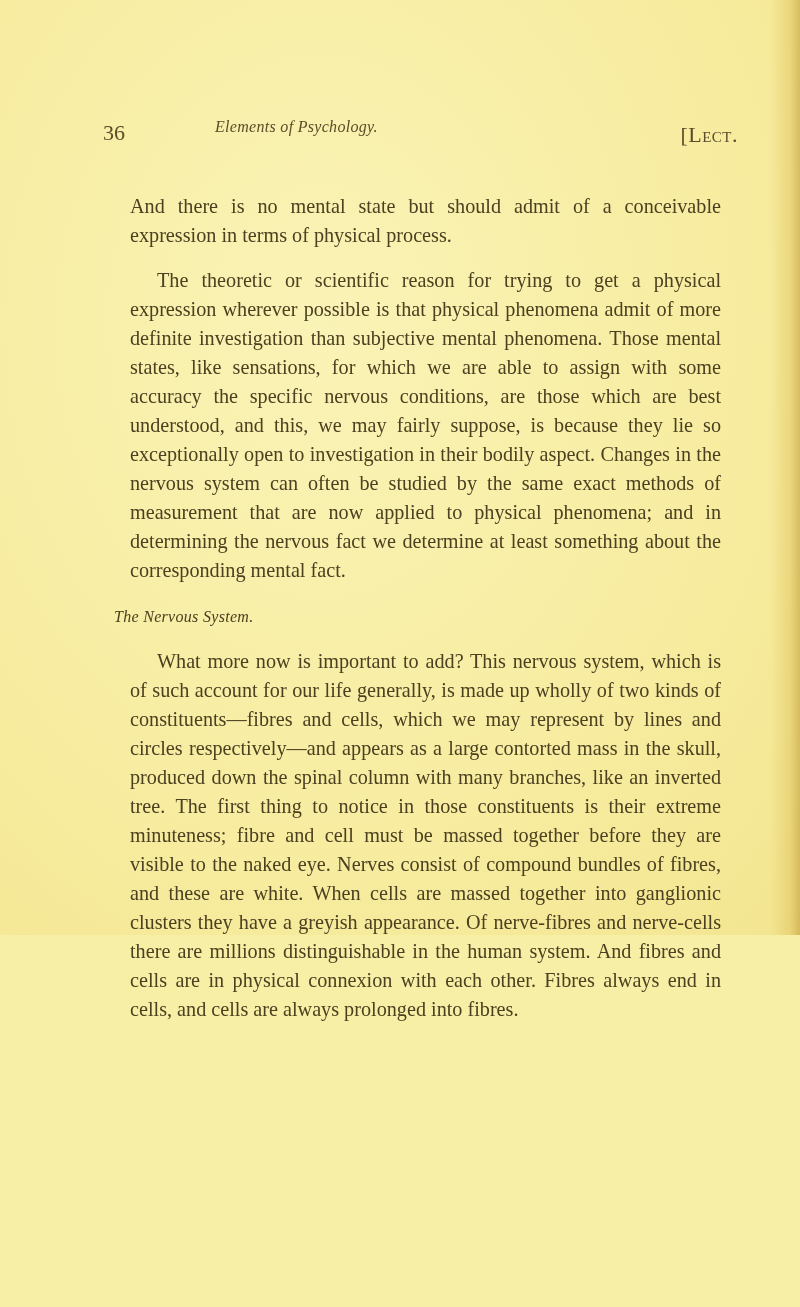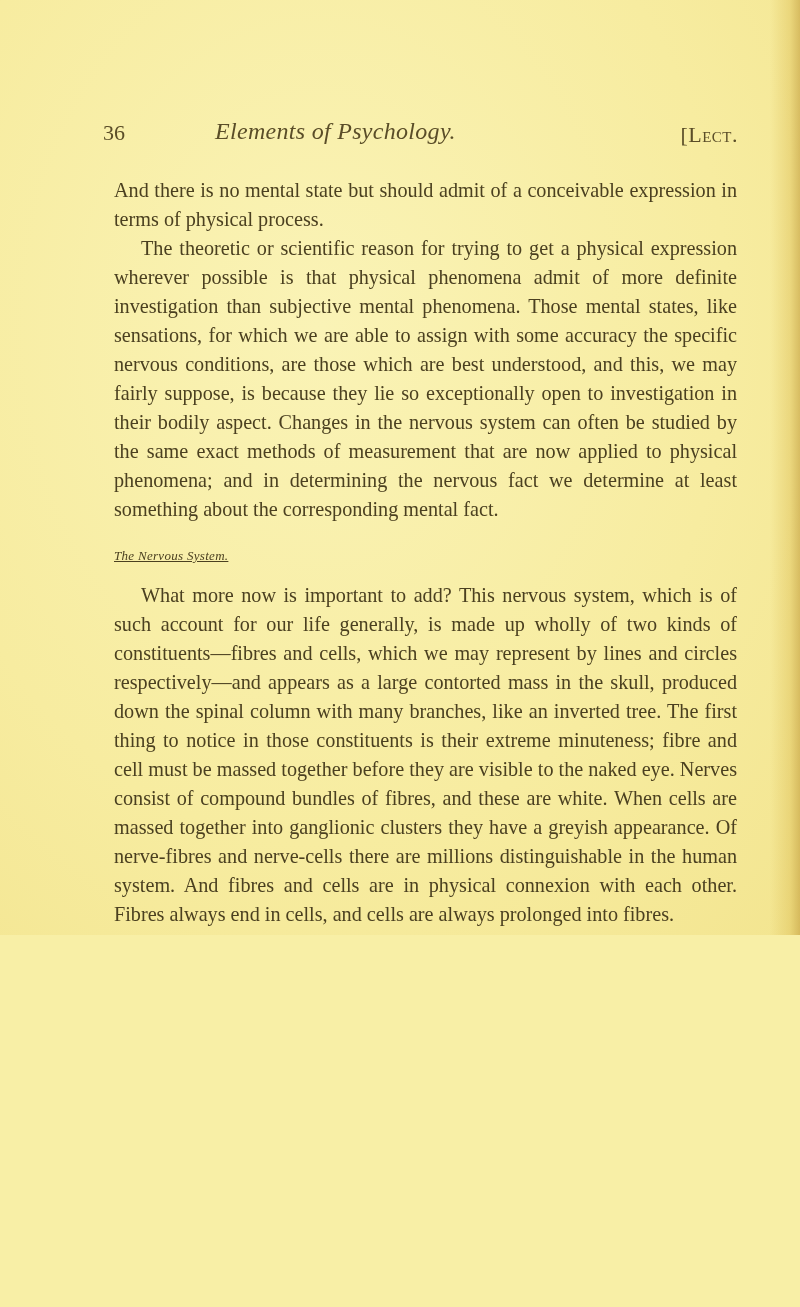--- a/index.html
+++ b/index.html
@@ -34,21 +34,21 @@
       position: absolute;
       left: 0;
       top: 0;
       font-size: 22px;
       color: #5a4d28;
     }
     .book-title {
       position: absolute;
       left: 112px;
       top: -2px;
-      font-size: 24px;
+      font-size: 16px;
       font-style: italic;
       color: #5a4d28;
       letter-spacing: 0.3px;
     }
     .lecture-label {
       position: absolute;
       right: 0;
       top: 2px;
       font-size: 22px;
       color: #5a4d28;
@@ -58,35 +58,34 @@
     .body-text {
       position: absolute;
       left: 114px;
       top: 176px;
       width: 623px;
       font-size: 20.2px;
       line-height: 29px;
       text-align: justify;
     }
     .body-text p {
-      margin: 0;
+      margin: 16px;
       text-align: justify;
     }
     .indent {
       text-indent: 27px;
     }
     .section-heading {
       text-align: center;
       font-style: italic;
-      font-size: 13px;
+      font-size: 16px;
       margin: 17px 0 11px 0 !important;
       text-indent: 0;
       letter-spacing: 0.3px;
       color: #4b4020;
-      text-decoration: underline;
     }
   </style>
 </head>
 <body>
 
 <div class="page">
 
   <div class="running-head">
     <span class="page-number">36</span>
     <span class="book-title">Elements of Psychology.</span>

